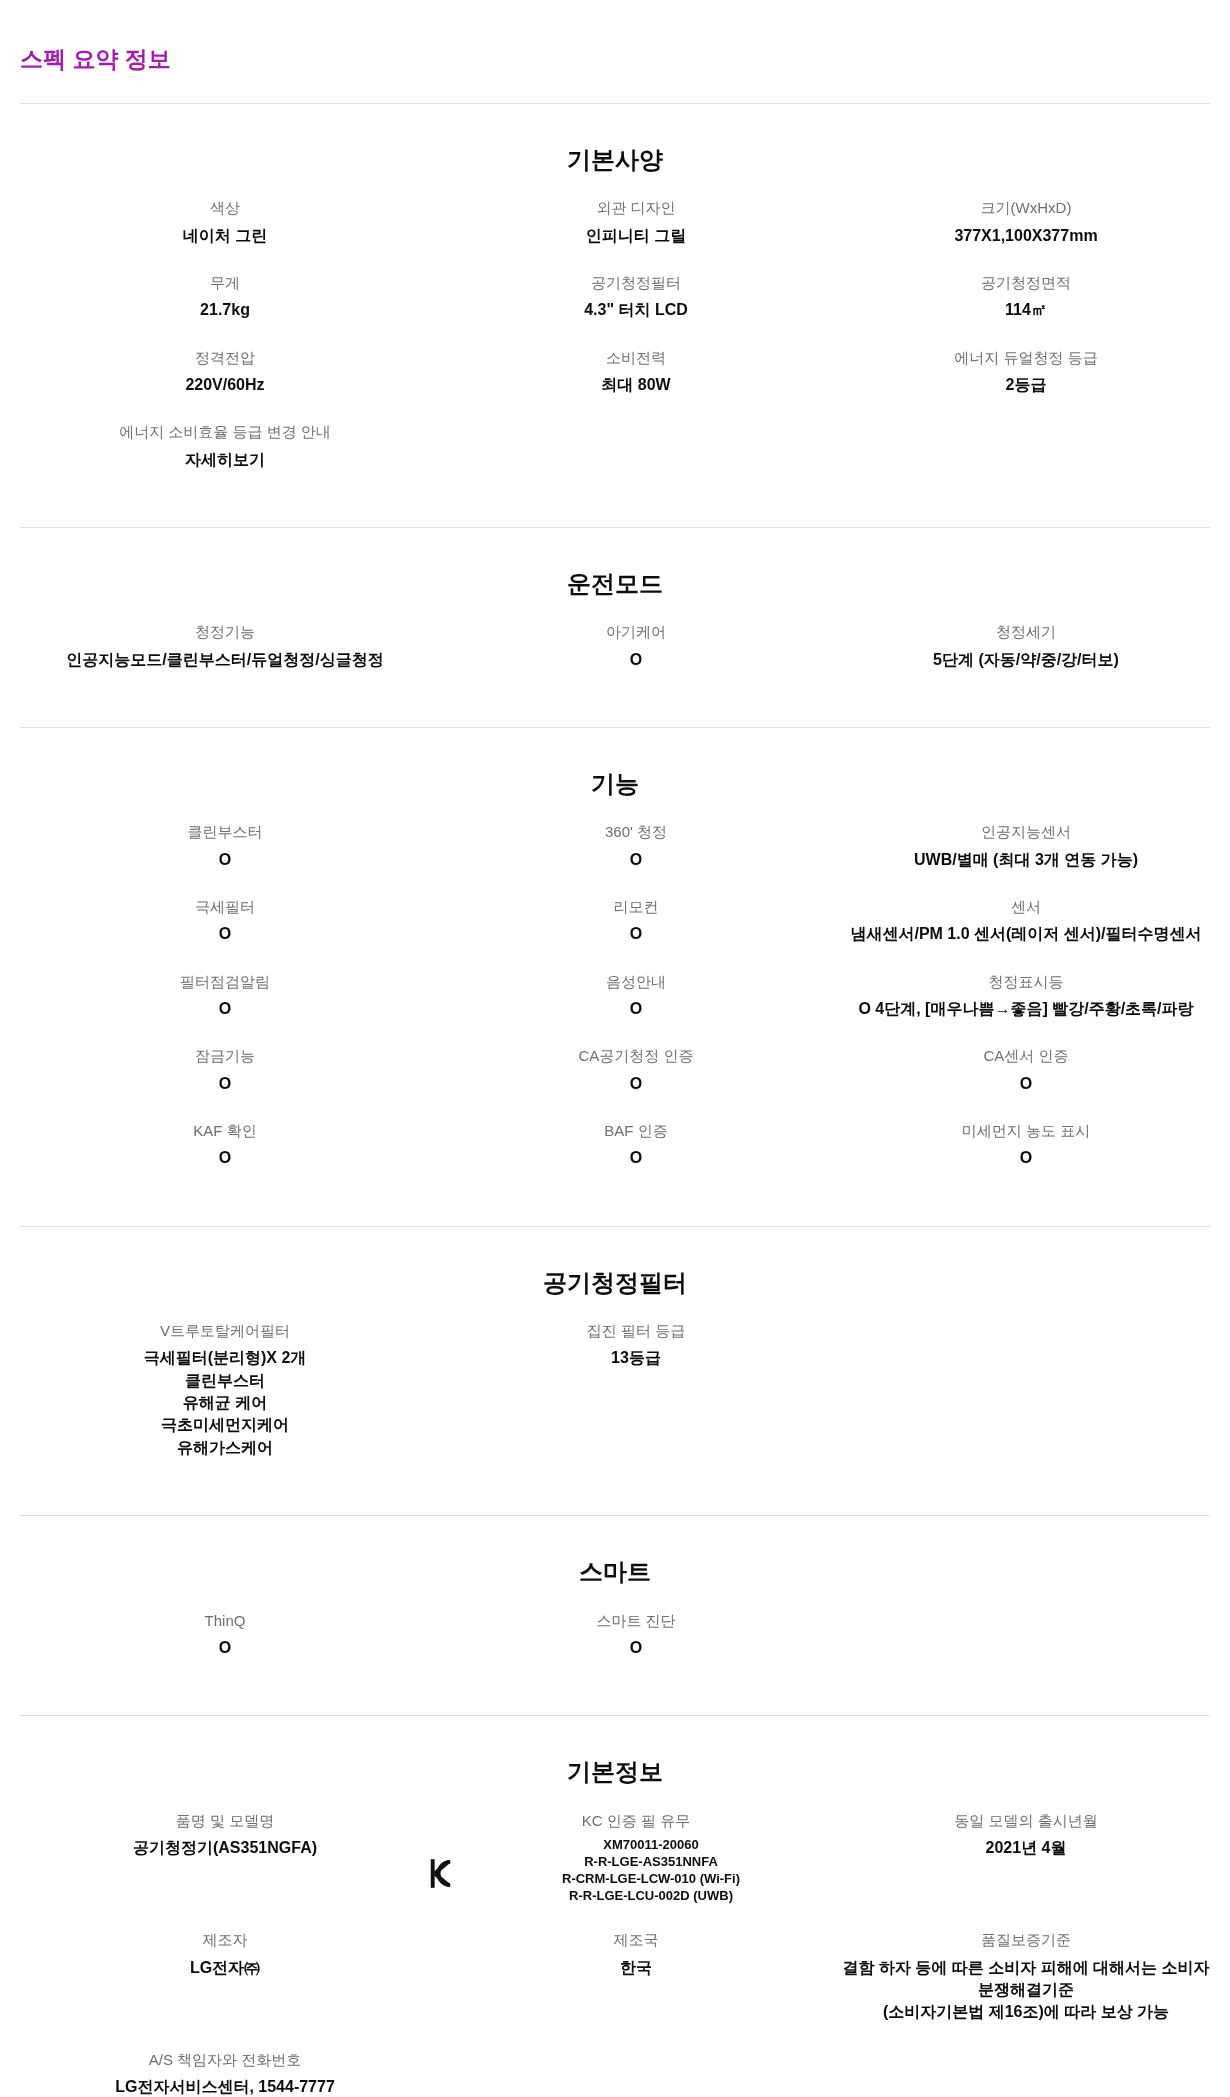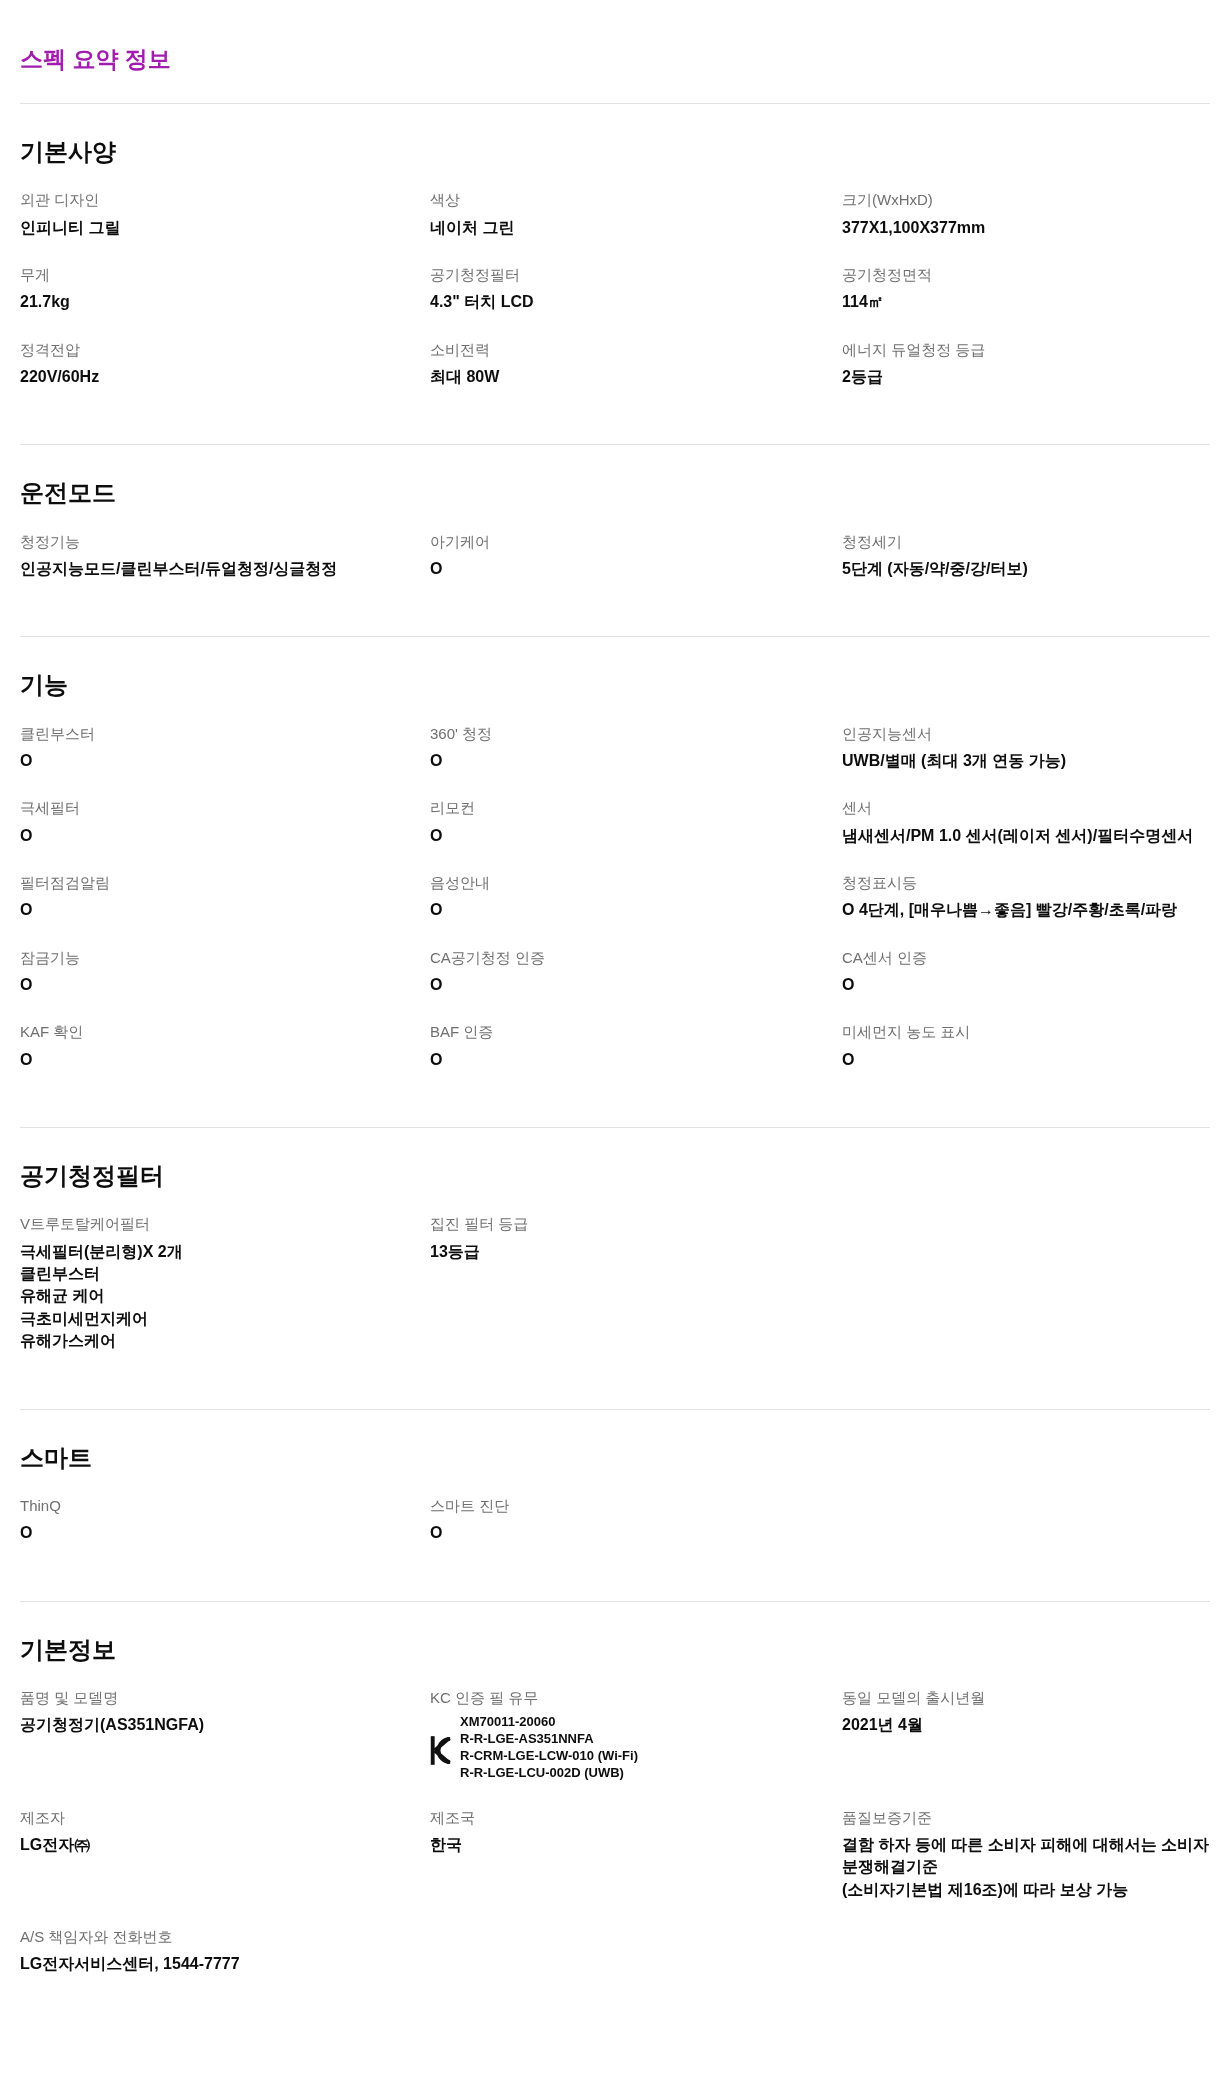--- a/index.html
+++ b/index.html
@@ -21,21 +21,22 @@
   }
   h1.page-title {
     margin: 0;
     font-size: 23px;
     line-height: 1.35;
     font-weight: 700;
     color: #a21caf;
   }
   section.spec-section {
     border-top: 1px solid #e1e1e1;
-    padding: 32px 0 56px;
+    padding: 40px 0 56px;
+    text-align: center;
   }
   section.spec-section:last-of-type {
     padding-bottom: 34px;
   }
   h2.section-heading {
     margin: 0 0 22px;
     font-size: 24px;
     line-height: 1.35;
     font-weight: 700;
     color: #0d0d0d;
@@ -91,28 +92,28 @@
 <div class="container">
 
   <div class="page-title-block">
     <h1 class="page-title">스펙 요약 정보</h1>
   </div>
 
   <section class="spec-section">
     <h2 class="section-heading">기본사양</h2>
     <div class="grid">
       <div class="cell">
+        <div class="label">색상</div>
+        <div class="value">네이처 그린</div>
+      </div>
+      <div class="cell">
         <div class="label">외관 디자인</div>
         <div class="value">인피니티 그릴</div>
       </div>
       <div class="cell">
-        <div class="label">색상</div>
-        <div class="value">네이처 그린</div>
-      </div>
-      <div class="cell">
         <div class="label">크기(WxHxD)</div>
         <div class="value">377X1,100X377mm</div>
       </div>
       <div class="cell">
         <div class="label">무게</div>
         <div class="value">21.7kg</div>
       </div>
       <div class="cell">
         <div class="label">공기청정필터</div>
         <div class="value">4.3" 터치 LCD</div>
@@ -125,20 +126,24 @@
         <div class="label">정격전압</div>
         <div class="value">220V/60Hz</div>
       </div>
       <div class="cell">
         <div class="label">소비전력</div>
         <div class="value">최대 80W</div>
       </div>
       <div class="cell">
         <div class="label">에너지 듀얼청정 등급</div>
         <div class="value">2등급</div>
+      </div>
+      <div class="cell">
+        <div class="label">에너지 소비효율 등급 변경 안내</div>
+        <a class="value-link">자세히보기</a>
       </div>
     </div>
   </section>
 
   <section class="spec-section">
     <h2 class="section-heading">운전모드</h2>
     <div class="grid">
       <div class="cell">
         <div class="label">청정기능</div>
         <div class="value">인공지능모드/클린부스터/듀얼청정/싱글청정</div>

